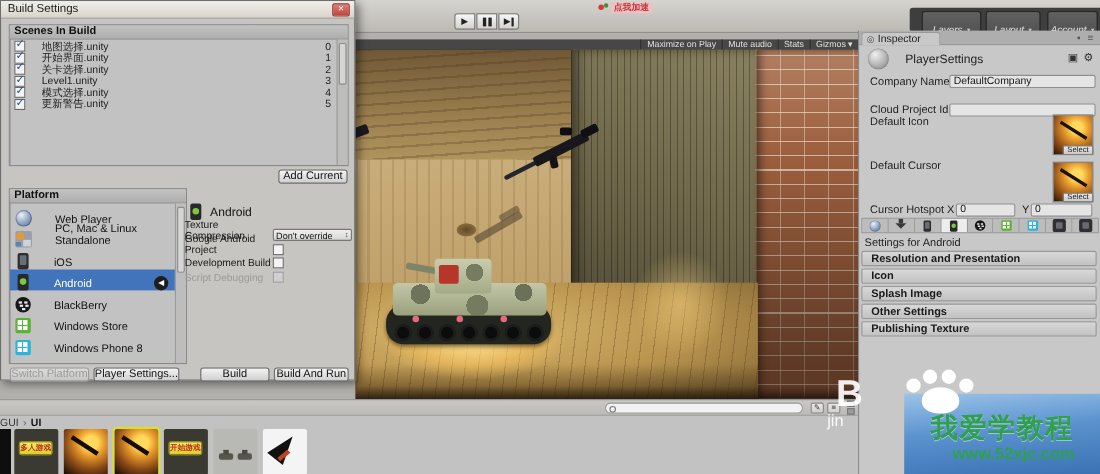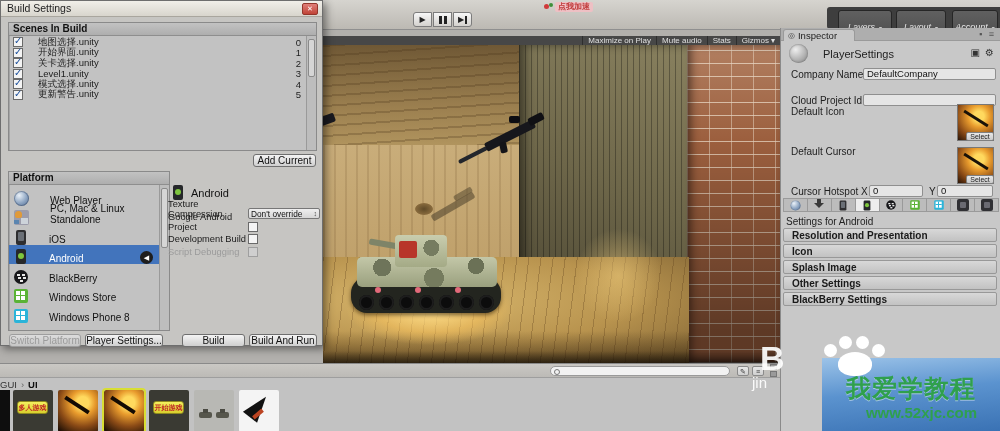--- a/index.html
+++ b/index.html
@@ -354,21 +354,21 @@
         <div class="ptab">
           <div class="t-dark"></div>
         </div>
       </div>
     <div id="settings-for">Settings for Android</div>
     <div id="sections">
         <div class="section-bar" style="top: 200px;">Resolution and Presentation</div>
         <div class="section-bar" style="top: 216px;">Icon</div>
         <div class="section-bar" style="top: 232px;">Splash Image</div>
         <div class="section-bar" style="top: 248px;">Other Settings</div>
-        <div class="section-bar" style="top: 264px;">BlackBerry Settings</div>
+        <div class="section-bar" style="top: 264px;">Publishing Texture</div>
       </div>
   </div>
 
   <div id="left-band" class="abs"></div>
 
   <div id="project" class="abs">
     <div id="proj-toolbar">
       <div id="proj-search"></div>
       <div class="proj-mini" style="left:737px">✎</div>
       <div class="proj-mini" style="left:752px">≡</div>

